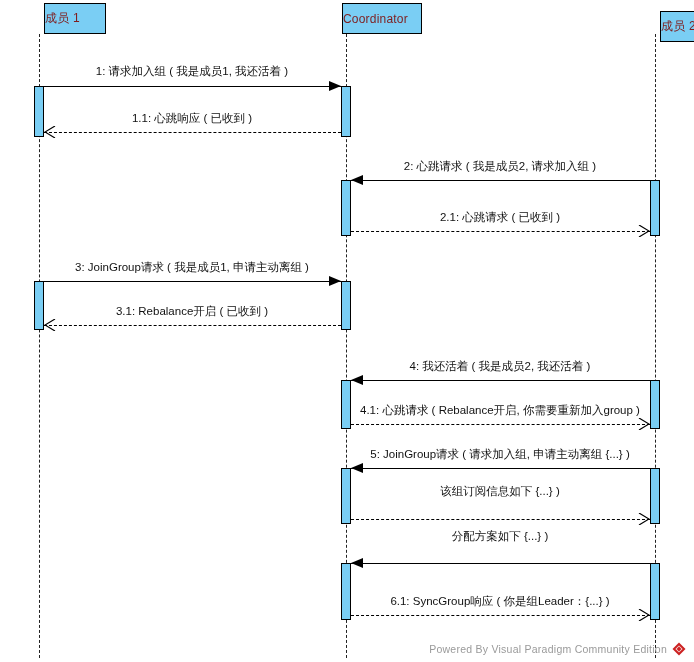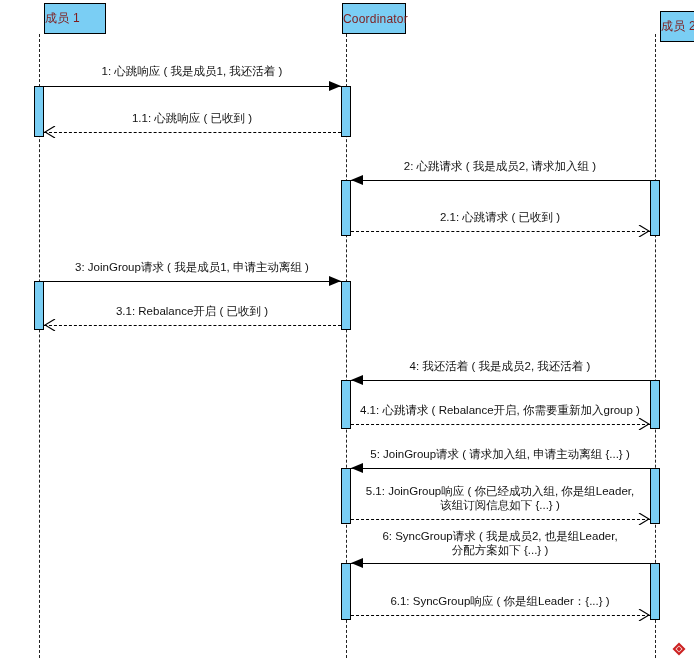--- a/index.html
+++ b/index.html
@@ -108,42 +108,42 @@
 </style>
 </head>
 <body>
 
 <div id="diagram">
     <div class="lifeline-line" style="left: 39px; top: 34px; height: 624px;"></div>
     <div class="lifeline-head" style="left: 8px; top: 3px; width: 62px; height: 31px;">
       <span>成员 1</span>
     </div>
     <div class="lifeline-line" style="left: 346px; top: 34px; height: 624px;"></div>
-    <div class="lifeline-head" style="left: 306px; top: 3px; width: 64px; height: 31px;">
+    <div class="lifeline-head" style="left: 306px; top: 3px; width: 80px; height: 31px;">
       <span>Coordinator</span>
     </div>
     <div class="lifeline-line" style="left: 655px; top: 34px; height: 624px;"></div>
     <div class="lifeline-head" style="left: 624px; top: 11px; width: 68px; height: 31px;">
       <span>成员 2</span>
     </div>
     <div class="activation" style="left: 34px; top: 86px; height: 51px;"></div>
     <div class="activation" style="left: 341px; top: 86px; height: 51px;"></div>
     <div class="activation" style="left: 341px; top: 180px; height: 56px;"></div>
     <div class="activation" style="left: 650px; top: 180px; height: 56px;"></div>
     <div class="activation" style="left: 34px; top: 281px; height: 49px;"></div>
     <div class="activation" style="left: 341px; top: 281px; height: 49px;"></div>
     <div class="activation" style="left: 341px; top: 380px; height: 49px;"></div>
     <div class="activation" style="left: 650px; top: 380px; height: 49px;"></div>
     <div class="activation" style="left: 341px; top: 468px; height: 56px;"></div>
     <div class="activation" style="left: 650px; top: 468px; height: 56px;"></div>
     <div class="activation" style="left: 341px; top: 563px; height: 57px;"></div>
     <div class="activation" style="left: 650px; top: 563px; height: 57px;"></div>
     <div class="msg-line" style="left: 44px; width: 297px; top: 86px;"></div>
     <div class="arrow-solid-right" style="top: 81px; left: 329px;"></div>
-    <div class="msg-label" style="top: 64px; left: 0px; width: 694px; text-align: center; transform: translateX(-155px);"><span>1: 心跳响应 ( 我是成员1, 我还活着 )</span></div>
+    <div class="msg-label" style="top: 64px; left: 0px; width: 694px; text-align: center; transform: translateX(-155px);"><span>1: 请求加入组 ( 我是成员1, 我还活着 )</span></div>
     <div class="msg-line dashed" style="left: 44px; width: 297px; top: 132px;"></div>
     <div class="arrow-open" style="top: 126px; left: 44px;">
       <svg width="12" height="12" viewBox="0 0 12 12">
         <polyline points="11,0 1,6 11,12" fill="none" stroke="#000" stroke-width="1.2"></polyline>
       </svg>
     </div>
     <div class="msg-label" style="top: 111px; left: 0px; width: 694px; text-align: center; transform: translateX(-155px);"><span>1.1: 心跳响应 ( 已收到 )</span></div>
     <div class="msg-line" style="left: 351px; width: 299px; top: 180px;"></div>
     <div class="arrow-solid-left" style="top: 175px; left: 351px;"></div>
     <div class="msg-label" style="top: 159px; left: 0px; width: 694px; text-align: center; transform: translateX(153px);"><span>2: 心跳请求 ( 我是成员2, 请求加入组 )</span></div>
@@ -176,34 +176,35 @@
     <div class="msg-label" style="top: 403px; left: 0px; width: 694px; text-align: center; transform: translateX(153px);"><span>4.1: 心跳请求 ( Rebalance开启, 你需要重新加入group )</span></div>
     <div class="msg-line" style="left: 351px; width: 299px; top: 468px;"></div>
     <div class="arrow-solid-left" style="top: 463px; left: 351px;"></div>
     <div class="msg-label" style="top: 447px; left: 0px; width: 694px; text-align: center; transform: translateX(153px);"><span>5: JoinGroup请求 ( 请求加入组, 申请主动离组 {...} )</span></div>
     <div class="msg-line dashed" style="left: 351px; width: 299px; top: 519px;"></div>
     <div class="arrow-open" style="top: 513px; left: 638px;">
       <svg width="12" height="12" viewBox="0 0 12 12">
         <polyline points="1,0 11,6 1,12" fill="none" stroke="#000" stroke-width="1.2"></polyline>
       </svg>
     </div>
-    <div class="msg-label" style="top: 484px; left: 0px; width: 694px; text-align: center; transform: translateX(153px);"><span>5.1: JoinGroup响应 ( 你已经成功入组, 你是组Leader,</span><span class="l2">该组订阅信息如下 {...} )</span></div>
+    <div class="msg-label" style="top: 484px; left: 0px; width: 694px; text-align: center; transform: translateX(153px);"><span class="l2">该组订阅信息如下 {...} )</span></div>
     <div class="msg-line" style="left: 351px; width: 299px; top: 563px;"></div>
     <div class="arrow-solid-left" style="top: 558px; left: 351px;"></div>
-    <div class="msg-label" style="top: 529px; left: 0px; width: 694px; text-align: center; transform: translateX(153px);"><span>6: SyncGroup请求 ( 我是成员2, 也是组Leader,</span><span class="l2">分配方案如下 {...} )</span></div>
+    <div class="msg-label" style="top: 529px; left: 0px; width: 694px; text-align: center; transform: translateX(153px);"><span class="l2">分配方案如下 {...} )</span></div>
     <div class="msg-line dashed" style="left: 351px; width: 299px; top: 615px;"></div>
     <div class="arrow-open" style="top: 609px; left: 638px;">
       <svg width="12" height="12" viewBox="0 0 12 12">
         <polyline points="1,0 11,6 1,12" fill="none" stroke="#000" stroke-width="1.2"></polyline>
       </svg>
     </div>
     <div class="msg-label" style="top: 594px; left: 0px; width: 694px; text-align: center; transform: translateX(153px);"><span>6.1: SyncGroup响应 ( 你是组Leader：{...} )</span></div>
   </div>
 
 <div id="footer">
+  <span id="footer-text">Powered By Visual Paradigm Community Edition</span>
   <span class="vp-diamond">
     <svg width="14" height="14" viewBox="0 0 14 14">
       <polygon points="7,0.5 13.5,7 7,13.5 0.5,7" fill="#cc2222"></polygon>
       <polygon points="7,3.4 10.6,7 7,10.6 3.4,7" fill="#ffffff" opacity="0.85"></polygon>
       <polygon points="7,4.6 9.4,7 7,9.4 4.6,7" fill="#cc2222"></polygon>
     </svg>
   </span>
 </div>
 
 </body></html>

